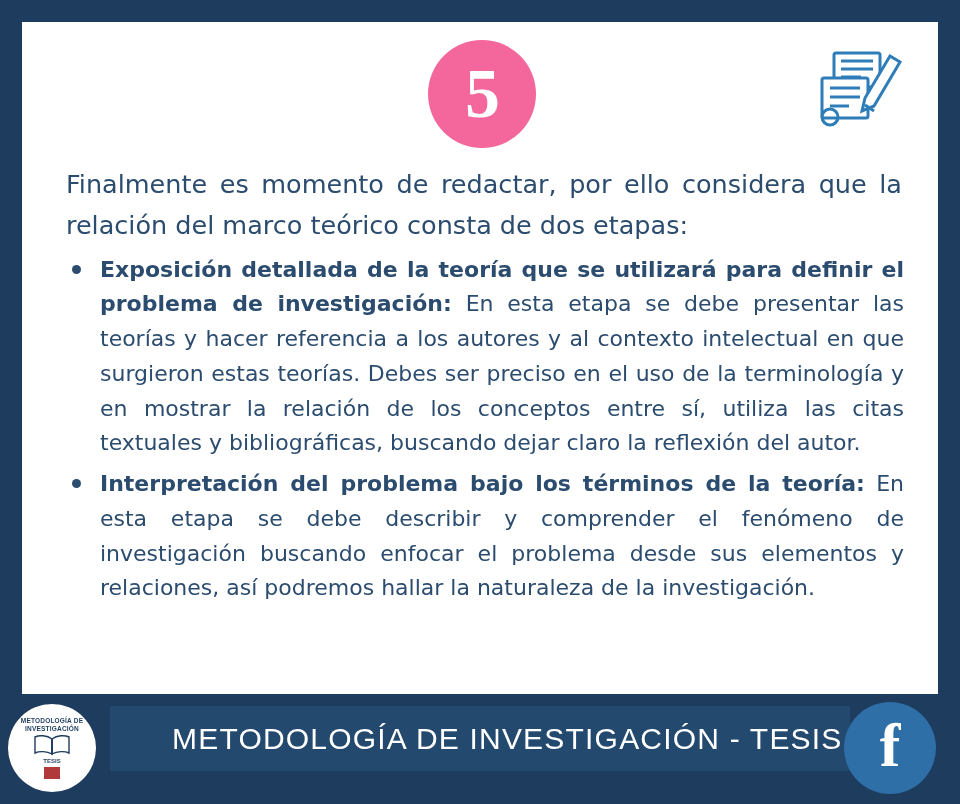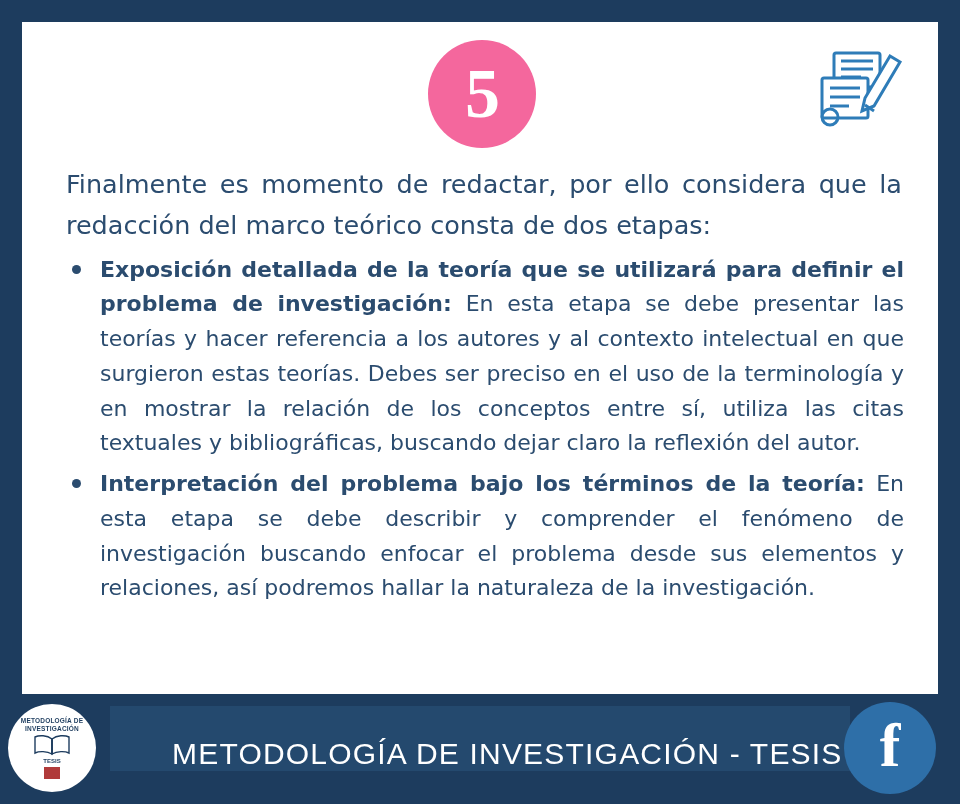--- a/index.html
+++ b/index.html
@@ -113,21 +113,21 @@
     background: #1d3c5e;
   }
   .footer-bar {
     position: absolute;
     left: 110px;
     top: 12px;
     width: 740px;
     height: 65px;
     background: #24496e;
     display: flex;
-    align-items: flex-end;
+    align-items: center;
   }
   .footer-title {
     color: #ffffff;
     font-size: 30px;
     letter-spacing: 1.2px;
     margin-left: 62px;
     font-family: "Liberation Sans", sans-serif;
   }
   .logo-circle {
     position: absolute;
@@ -214,21 +214,21 @@
           <line x1="14" y1="49" x2="44" y2="49"></line>
           <line x1="14" y1="58" x2="33" y2="58"></line>
           <circle cx="14" cy="69" r="8"></circle>
           <path d="M74 8 l10 6 -26 44 -12 5 3 -13 z" fill="#ffffff"></path>
           <line x1="49" y1="57" x2="58" y2="63"></line>
         </g>
       </svg>
     </div>
 
     <div class="content">
-      <p class="intro">Finalmente es momento de redactar, por ello considera que la redacción del marco teórico consta de dos etapas:</p>
+      <p class="intro">Finalmente es momento de redactar, por ello considera que la relación del marco teórico consta de dos etapas:</p>
 
       <ul class="points">
         <li>
           <span class="bullet"></span>
           <span class="lead">Exposición detallada de la teoría que se utilizará para definir el problema de investigación:</span><span> En esta etapa se debe presentar las teorías y hacer referencia a los autores y al contexto intelectual en que surgieron estas teorías. Debes ser preciso en el uso de la terminología y en mostrar la relación de los conceptos entre sí, utiliza las citas textuales y bibliográficas, buscando dejar claro la reflexión del autor.</span>
         </li>
         <li>
           <span class="bullet"></span>
           <span class="lead">Interpretación del problema bajo los términos de la teoría:</span><span> En esta etapa se debe describir y comprender el fenómeno de investigación buscando enfocar el problema desde sus elementos y relaciones, así podremos hallar la naturaleza de la investigación.</span>
         </li>

